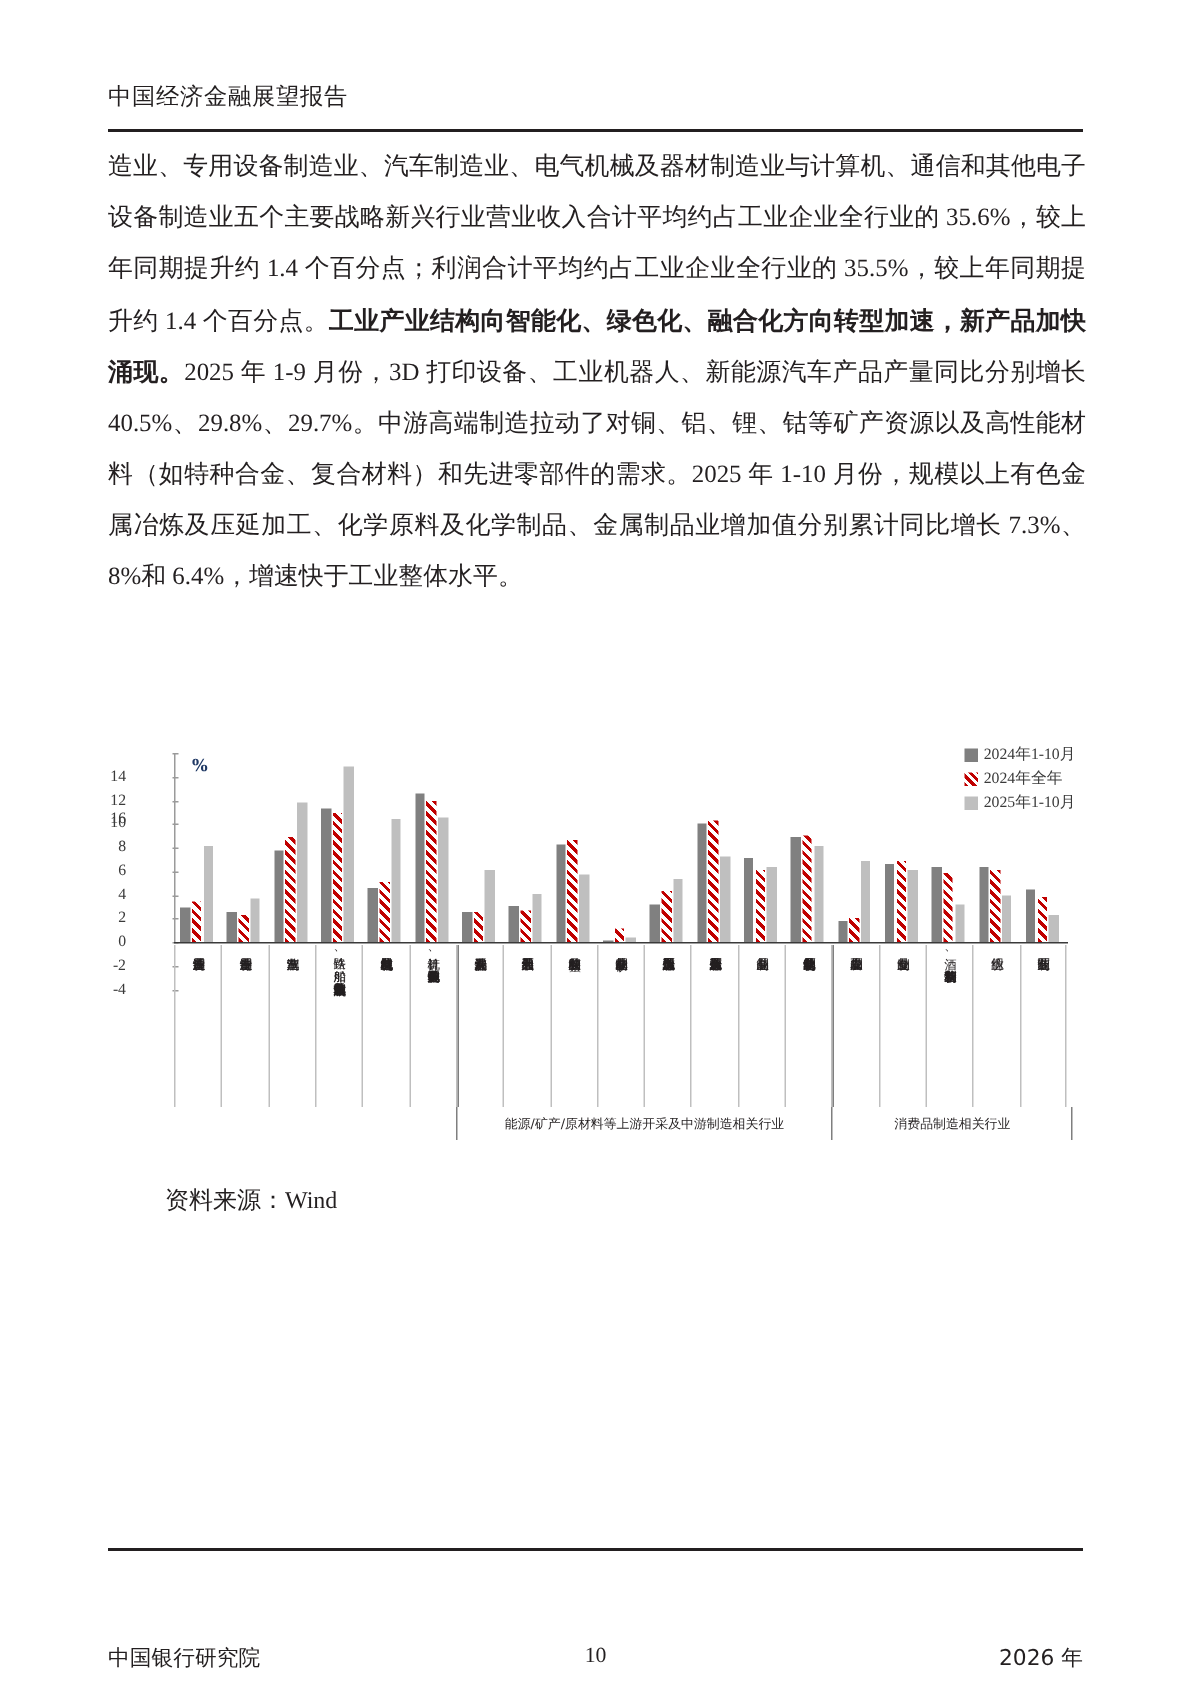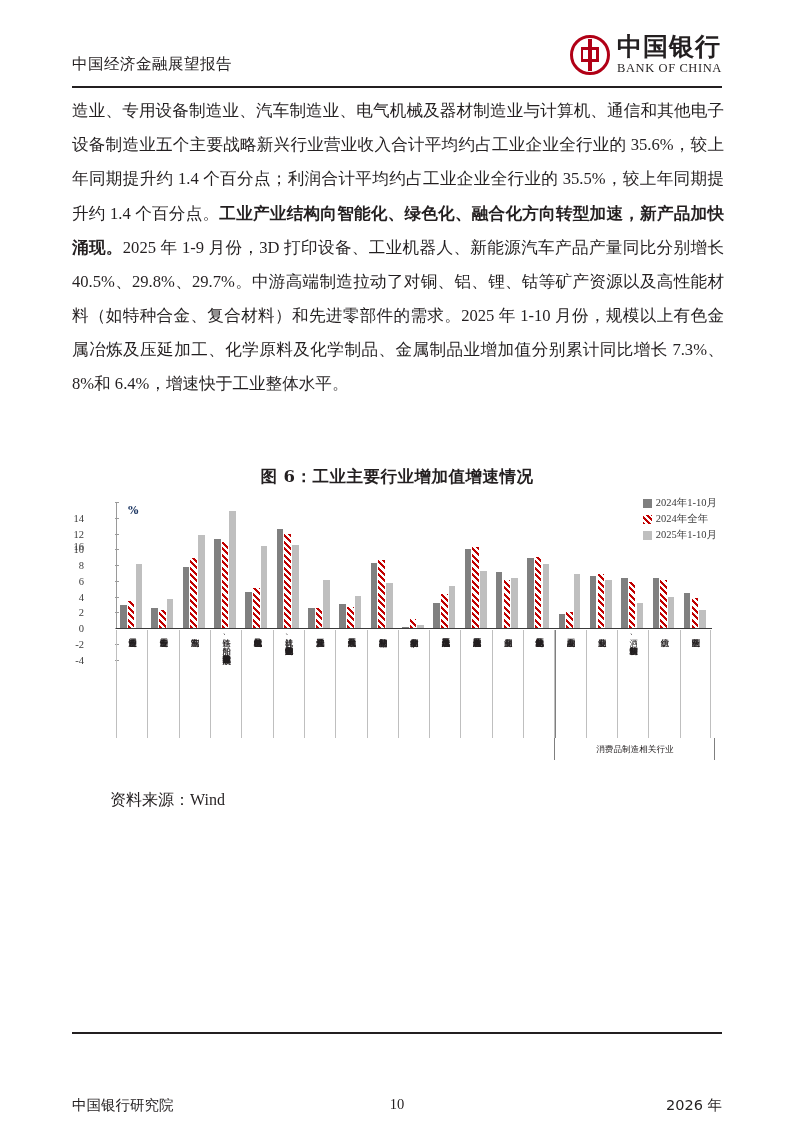--- a/index.html
+++ b/index.html
@@ -174,41 +174,27 @@
   .footer-right { position:absolute; right:0; top:0; font-size:14.5px;
     font-family:"DejaVu Sans", sans-serif; color:#231f20; }
 </style>
 </head>
 <body>
 
 <div class="page">
 
   <div class="header">
     <div class="header-title">中国经济金融展望报告</div>
-    <div class="logo-wrap">
-      <div class="boc-mark">
-        <div class="ring"></div>
-          <div class="vbar"></div>
-        <div class="sq"></div>
-          <div class="inner-gap"></div>
-          <div class="vbar2"></div>
-      </div>
-      <div class="logo-text">
-        <div class="logo-cn">中国银行</div>
-        <div class="logo-en">BANK OF CHINA</div>
-      </div>
-    </div>
   </div>
   <div class="header-rule"></div>
 
   <div class="body-text" id="para1">
     <span>造业、专用设备制造业、汽车制造业、电气机械及器材制造业与计算机、通信和其他电子设备制造业五个主要战略新兴行业营业收入合计平均约占工业企业全行业的 35.6%，较上年同期提升约 1.4 个百分点；利润合计平均约占工业企业全行业的 35.5%，较上年同期提升约 1.4 个百分点。</span><span class="b">工业产业结构向智能化、绿色化、融合化方向转型加速，新产品加快涌现。</span><span>2025 年 1-9 月份，3D 打印设备、工业机器人、新能源汽车产品产量同比分别增长 40.5%、29.8%、29.7%。中游高端制造拉动了对铜、铝、锂、钴等矿产资源以及高性能材料（如特种合金、复合材料）和先进零部件的需求。2025 年 1-10 月份，规模以上有色金属冶炼及压延加工、化学原料及化学制品、金属制品业增加值分别累计同比增长 7.3%、8%和 6.4%，增速快于工业整体水平。</span>
   </div>
 
-  <div class="fig-title">图 6：工业主要行业增加值增速情况</div>
 
   <div class="chart">
     <div class="legend">
       <div class="legend-row">
         <span class="legend-swatch sw-dark"></span>
         <span class="legend-label">2024年1-10月</span>
       </div>
       <div class="legend-row">
         <span class="legend-swatch sw-hatch"></span>
         <span class="legend-label">2024年全年</span>
@@ -434,20 +420,24 @@
             <span class="cat-text">纺织业</span>
           </div>
         </div>
         <div class="cat" style="left: 563.684px; width: 31.3158px;">
           <div class="cat-inner">
             <span class="cat-text">医药制造业</span>
           </div>
         </div>
       </div>
     <div class="grouplabels" id="grps">
+        <div class="grp" style="left: 187.895px; width: 250.526px;">
+          <div class="grp-tick-top"></div>
+          <span>能源/矿产/原材料等上游开采及中游制造相关行业</span>
+        </div>
         <div class="grp" style="left: 438.421px; width: 161px;">
           <div class="grp-tick-top"></div>
           <span>消费品制造相关行业</span>
         </div>
       </div>
   </div>
 
   <div class="source">资料来源：Wind</div>
 
 

